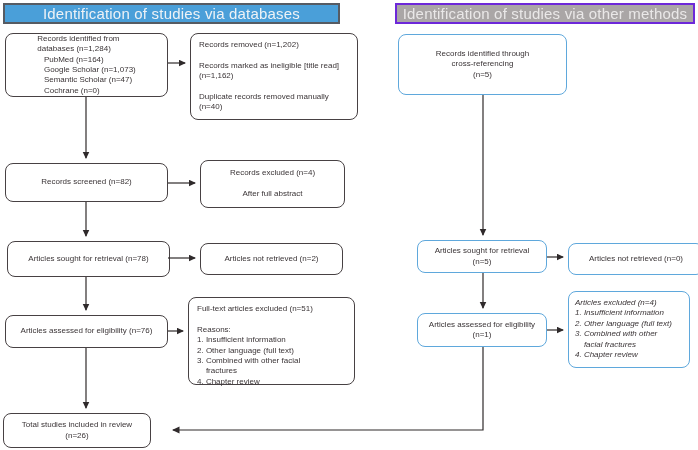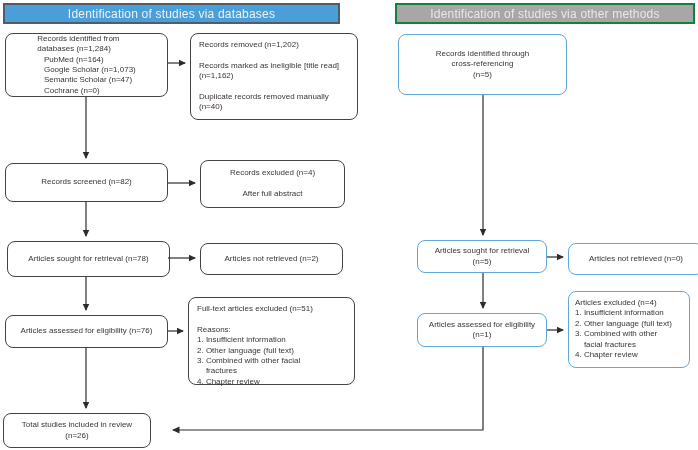--- a/index.html
+++ b/index.html
@@ -3,24 +3,24 @@
 <meta charset="utf-8">
 <style>
   html,body { margin:0; padding:0; background:#ffffff; }
   #canvas {
     position:relative; width:698px; height:450px; background:#ffffff;
     font-family:"Liberation Sans", sans-serif; overflow:hidden;
   }
   .hdr {
     position:absolute; box-sizing:border-box;
     display:flex; align-items:center; justify-content:center;
-    font-size:12px; letter-spacing:.2px;
+    font-size:15px; letter-spacing:.2px;
   }
   #hdr-db   { left:3px;   top:3px; width:337px; height:21px; background:#4a9fd9; border:2px solid #565b63; color:#eef2f6; }
-  #hdr-other{ left:395px; top:3px; width:300px; height:21px; background:#aaa6a6; border:2px solid #15803d; color:#eae8e8; }
+  #hdr-other{ left:395px; top:3px; width:300px; height:21px; background:#aaa6a6; border:2px solid #6d28d9; color:#eae8e8; }
 
   .box {
     position:absolute; box-sizing:border-box; background:#ffffff;
     border:1.2px solid #474143; border-radius:8px;
     color:#3a3436; font-size:8px; line-height:1.3;
   }
   .box.blue { border-color:#5fa8dc;border-radius:8px; }
   .ctr { display:flex; align-items:center; justify-content:center; text-align:center; padding:2px 4px; }
   .ctrblock { display:flex; align-items:center; justify-content:center; text-align:left; padding:2px 4px; }
   .lft { padding:6px 8px; text-align:left; }
@@ -32,21 +32,21 @@
   #box-d  { left:200px; top:160px; width:145px; height:48px; }
   #box-e  { left:7px;   top:241px; width:163px; height:36px; }
   #box-f  { left:200px; top:243px; width:143px; height:32px; }
   #box-g  { left:5px;   top:315px; width:163px; height:33px; }
   #box-h  { left:188px; top:297px; width:167px; height:88px; }
   #box-i  { left:3px;   top:413px; width:148px; height:35px; }
   #box-r1 { left:398px; top:34px;  width:169px; height:61px; }
   #box-r2 { left:417px; top:240px; width:130px; height:33px; }
   #box-r3 { left:568px; top:243px; width:136px; height:32px; }
   #box-r4 { left:417px; top:313px; width:130px; height:34px; }
-  #box-r5 { left:568px; top:291px; width:122px; height:77px; padding:6px 6px; }
+  #box-r5 { left:568px; top:291px; width:122px; height:77px; padding:6px 6px;font-style:italic; }
 
   #connectors { position:absolute; left:0; top:0; width:698px; height:450px; pointer-events:none; }
 </style>
 </head>
 <body>
 
 <div id="canvas">
 
   <div id="hdr-db" class="hdr">Identification of studies via databases</div>
   <div id="hdr-other" class="hdr">Identification of studies via other methods</div>

